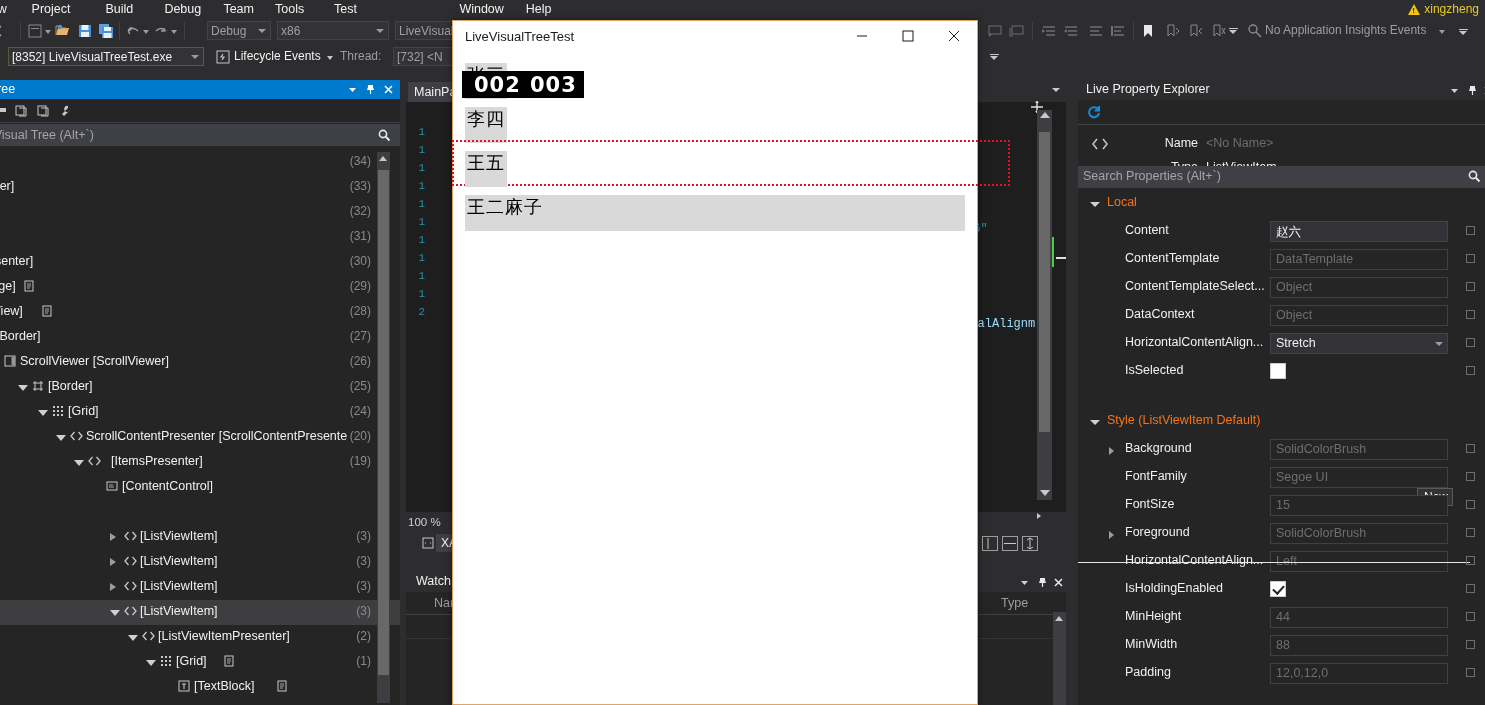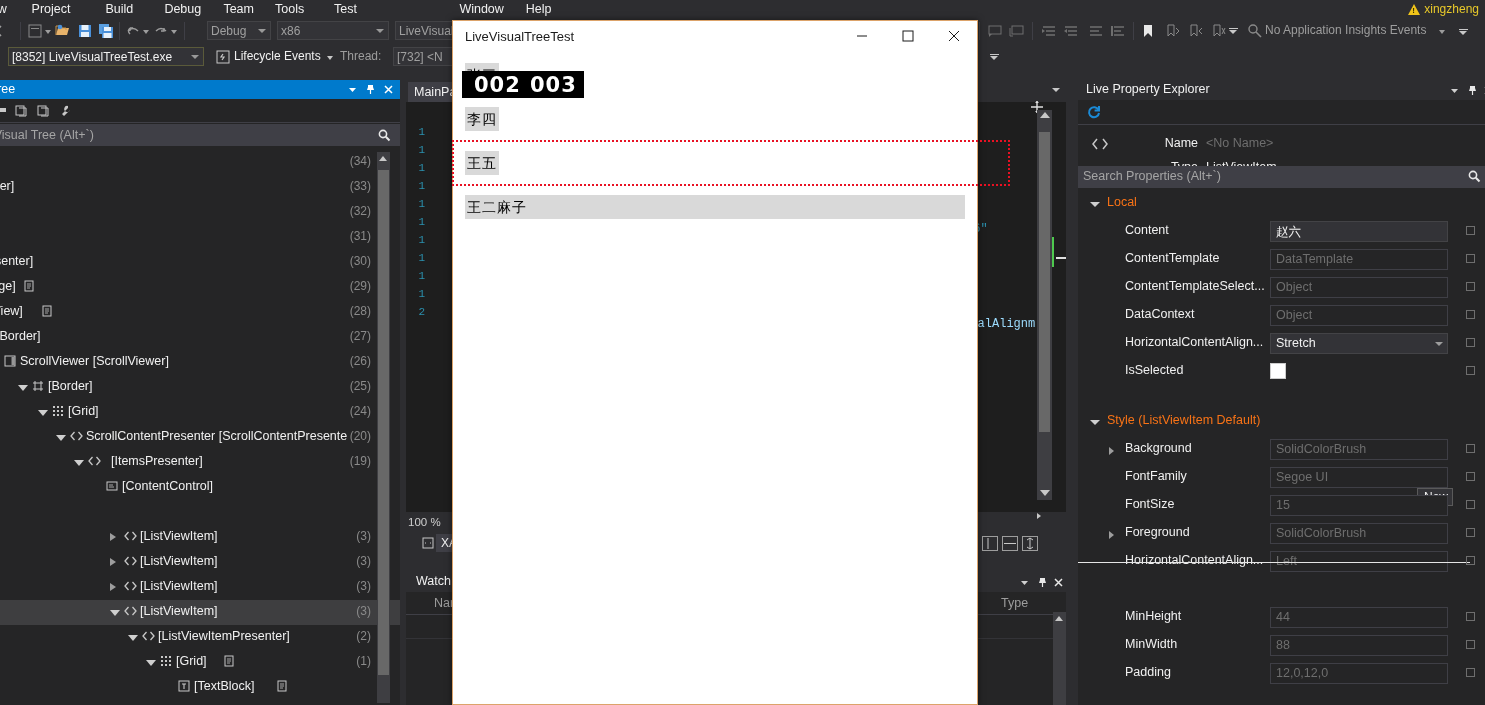--- a/index.html
+++ b/index.html
@@ -80,21 +80,21 @@
   #watch-sb .up{position:absolute;left:2px;top:4px;width:0;height:0;border-left:4px solid transparent;border-right:4px solid transparent;border-bottom:5px solid #c8c8c8;}
 
   
   #app{position:absolute;left:452px;top:20px;width:526px;height:685px;background:#ffffff;border:1px solid #dca36a;box-sizing:border-box;box-shadow:0 0 6px rgba(0,0,0,.55);}
   #app-title{position:absolute;left:0;top:0;width:524px;height:32px;background:#ffffff;}
   #app-title .t{position:absolute;left:12px;top:8px;font-size:13px;color:#1b1b1b;}
   .wbtn{position:absolute;top:0;width:46px;height:32px;cursor:pointer;}
   .wbtn .gl{position:absolute;left:50%;top:50%;transform:translate(-50%,-50%);color:#1b1b1b;font-size:13px;line-height:1;}
   #app-list{position:absolute;left:0;top:32px;width:524px;height:651px;background:#fff;}
   .li{position:absolute;left:0;width:524px;height:44px;}
-  .li .txt{position:absolute;left:12px;top:10px;height:24px;line-height:24px;padding:0 2px;font-size:14px;color:#000;background:#d9d9d9;font-family:"DejaVu Sans",sans-serif;letter-spacing:1px;}
+  .li .txt{position:absolute;left:12px;top:10px;height:36px;line-height:24px;padding:0 2px;font-size:18px;color:#000;background:#d9d9d9;font-family:"DejaVu Sans",sans-serif;letter-spacing:1px;}
   .li.wide .txt{left:12px;right:12px;width:auto;}
   .li.hl{outline:2px dotted #e81123;outline-offset:-1px;}
   #badge{position:absolute;left:9px;top:50px;width:122px;height:27px;background:#000;}
   #badge .n{position:absolute;top:2px;color:#fff;font-size:21px;font-weight:bold;font-family:"DejaVu Sans",sans-serif;letter-spacing:1px;}
 
   
   #lpe{position:absolute;left:1078px;top:80px;width:407px;height:625px;background:#252526;overflow:hidden;}
   #lpe .hdr{position:absolute;left:0;top:0;width:407px;height:20px;background:#2d2d30;}
   #lpe .hdr .t{position:absolute;left:8px;top:2px;font-size:12.5px;color:#f1f1f1;}
   #lpe-tools{position:absolute;left:0;top:20px;width:407px;height:24px;background:#252526;border-bottom:1px solid #3f3f46;}
@@ -819,20 +819,25 @@
           <span class="psq"></span>
         </div>
         <div class="prow" style="top: 358px;">
           <span class="pname" style="left: 47px;">HorizontalContentAlign...</span>
           <span class="pbox">
             <span class="v">Left</span>
           </span>
           <span class="strike"></span>
           <span class="psq"></span>
         </div>
+        <div class="prow" style="top: 386px;">
+          <span class="pname" style="left: 47px;">IsHoldingEnabled</span>
+          <span class="pcheck on"></span>
+          <span class="psq"></span>
+        </div>
         <div class="prow" style="top: 414px;">
           <span class="pname" style="left: 47px;">MinHeight</span>
           <span class="pbox">
             <span class="v">44</span>
           </span>
           <span class="psq"></span>
         </div>
         <div class="prow" style="top: 442px;">
           <span class="pname" style="left: 47px;">MinWidth</span>
           <span class="pbox">

